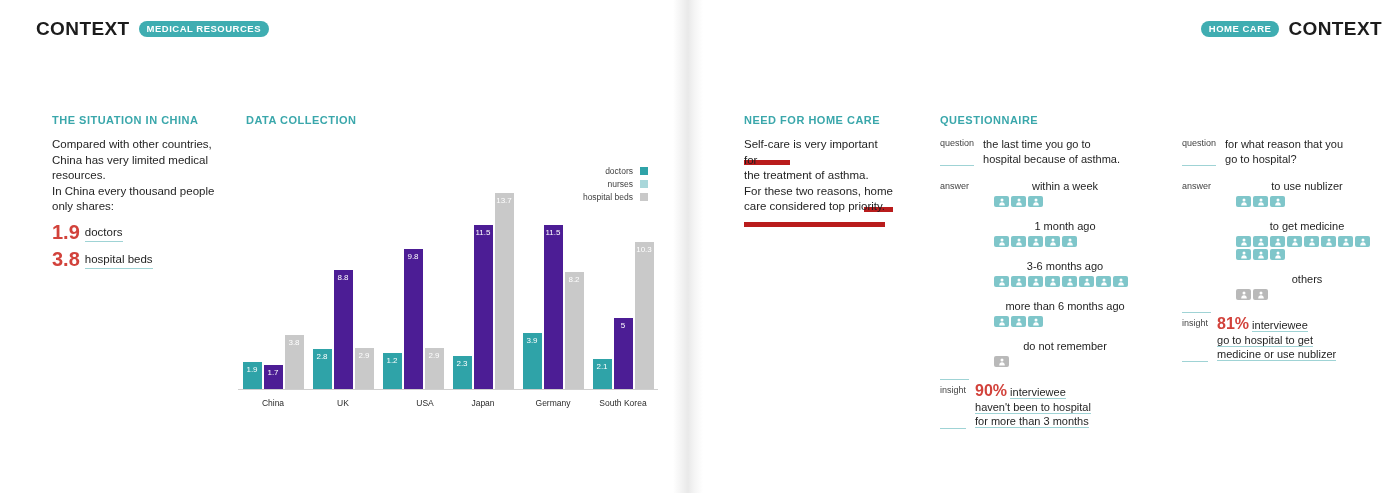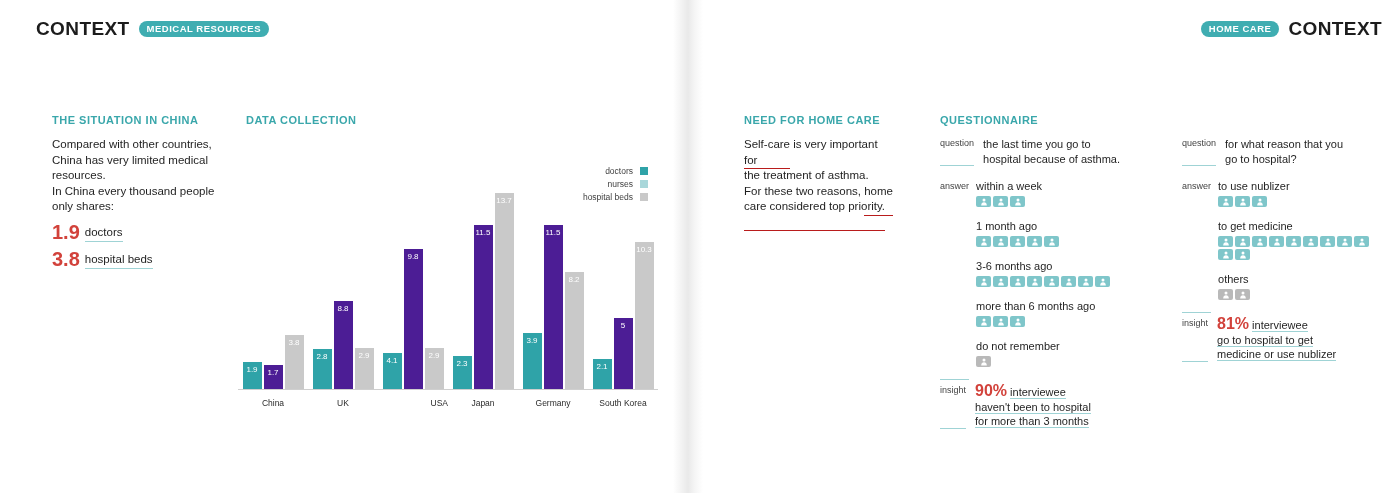--- a/index.html
+++ b/index.html
@@ -41,21 +41,21 @@
 
   
   .situation { position: absolute; left: 52px; top: 114px; width: 170px; }
   .situation .sect-title { margin-bottom: 11px; }
   .bignum-row { display: flex; align-items: flex-end; gap: 5px; margin-top: 7px; }
   .bignum { color: #d2423b; font-size: 20px; font-weight: bold; line-height: 1; }
   .bignum-lbl {
     font-size: 11.5px; color: #1f1f1f; line-height: 1;
     border-bottom: 1px solid #9fd3d5; padding-bottom: 2px;
   }
-  .ul { border-bottom: 1px solid #b91c1c; padding-bottom: 18px; }
+  .ul { border-bottom: 5px solid #b91c1c; padding-bottom: 10px; }
 
   
   .datacol { position: absolute; left: 246px; top: 114px; width: 410px; }
   .datacol .sect-title { margin-bottom: 11px; }
 
   
   .legend { position: absolute; right: 36px; top: 166px; }
   .legend-row {
     display: flex; align-items: center; justify-content: flex-end; gap: 7px;
     font-size: 8.5px; color: #3f3f3f; margin-bottom: 3px;
@@ -92,21 +92,21 @@
   .quest { position: absolute; left: 248px; top: 114px; width: 440px; }
   .quest .sect-title { margin-bottom: 11px; }
   .qa-cols { display: flex; gap: 46px; }
   .qa-col { width: 196px; position: relative; }
   .qa-head { display: flex; gap: 9px; margin-bottom: 14px; }
   .tag {
     font-size: 9px; color: #444; line-height: 13px;
     border-bottom: 1px solid #9fd3d5; white-space: nowrap;
   }
   .q-text { font-size: 11px; line-height: 14.5px; color: #1f1f1f; flex: 1; }
-  .ans-block { display: flex; gap: 7px; }
+  .ans-block { display: flex; gap: 25px; text-align: center; }
   .ans-list { flex: 1; }
   .ans-item { margin-bottom: 13px; }
   .ans-label { font-size: 11px; color: #1f1f1f; margin-bottom: 4px; }
   .people { display: flex; gap: 2px; flex-wrap: wrap; }
   .person {
     width: 15px; height: 11px; background: #7fc6ca; border-radius: 2px;
     display: flex; align-items: center; justify-content: center;
   }
   .person.grey { background: #b9b9b9; }
   .person svg { display: block; }
@@ -177,40 +177,40 @@
         </div>
         <div class="bar beds" style="height: 54.2857px;">
           <span class="vlbl">3.8</span>
         </div>
       </div>
       <div class="xlbl" style="left: 0px;">China</div>
       <div class="group" style="left: 70px;">
         <div class="bar doctors" style="height: 40px;">
           <span class="vlbl">2.8</span>
         </div>
-        <div class="bar nurses" style="height: 88px;">
+        <div class="bar nurses" style="height: 119px;">
           <span class="vlbl">8.8</span>
         </div>
         <div class="bar beds" style="height: 41.4286px;">
           <span class="vlbl">2.9</span>
         </div>
       </div>
       <div class="xlbl" style="left: 70px;">UK</div>
       <div class="group" style="left: 140px;">
         <div class="bar doctors" style="height: 35.7143px;">
-          <span class="vlbl">4.1</span>
+          <span class="vlbl">1.2</span>
         </div>
         <div class="bar nurses" style="height: 140px;">
           <span class="vlbl">9.8</span>
         </div>
         <div class="bar beds" style="height: 41.4286px;">
           <span class="vlbl">2.9</span>
         </div>
       </div>
-      <div class="xlbl" style="left: 140px; text-align: right;">USA</div>
+      <div class="xlbl" style="left: 152px;">USA</div>
       <div class="group" style="left: 210px;">
         <div class="bar doctors" style="height: 32.8571px;">
           <span class="vlbl">2.3</span>
         </div>
         <div class="bar nurses" style="height: 164.286px;">
           <span class="vlbl">11.5</span>
         </div>
         <div class="bar beds" style="height: 195.714px;">
           <span class="vlbl">13.7</span>
         </div>

